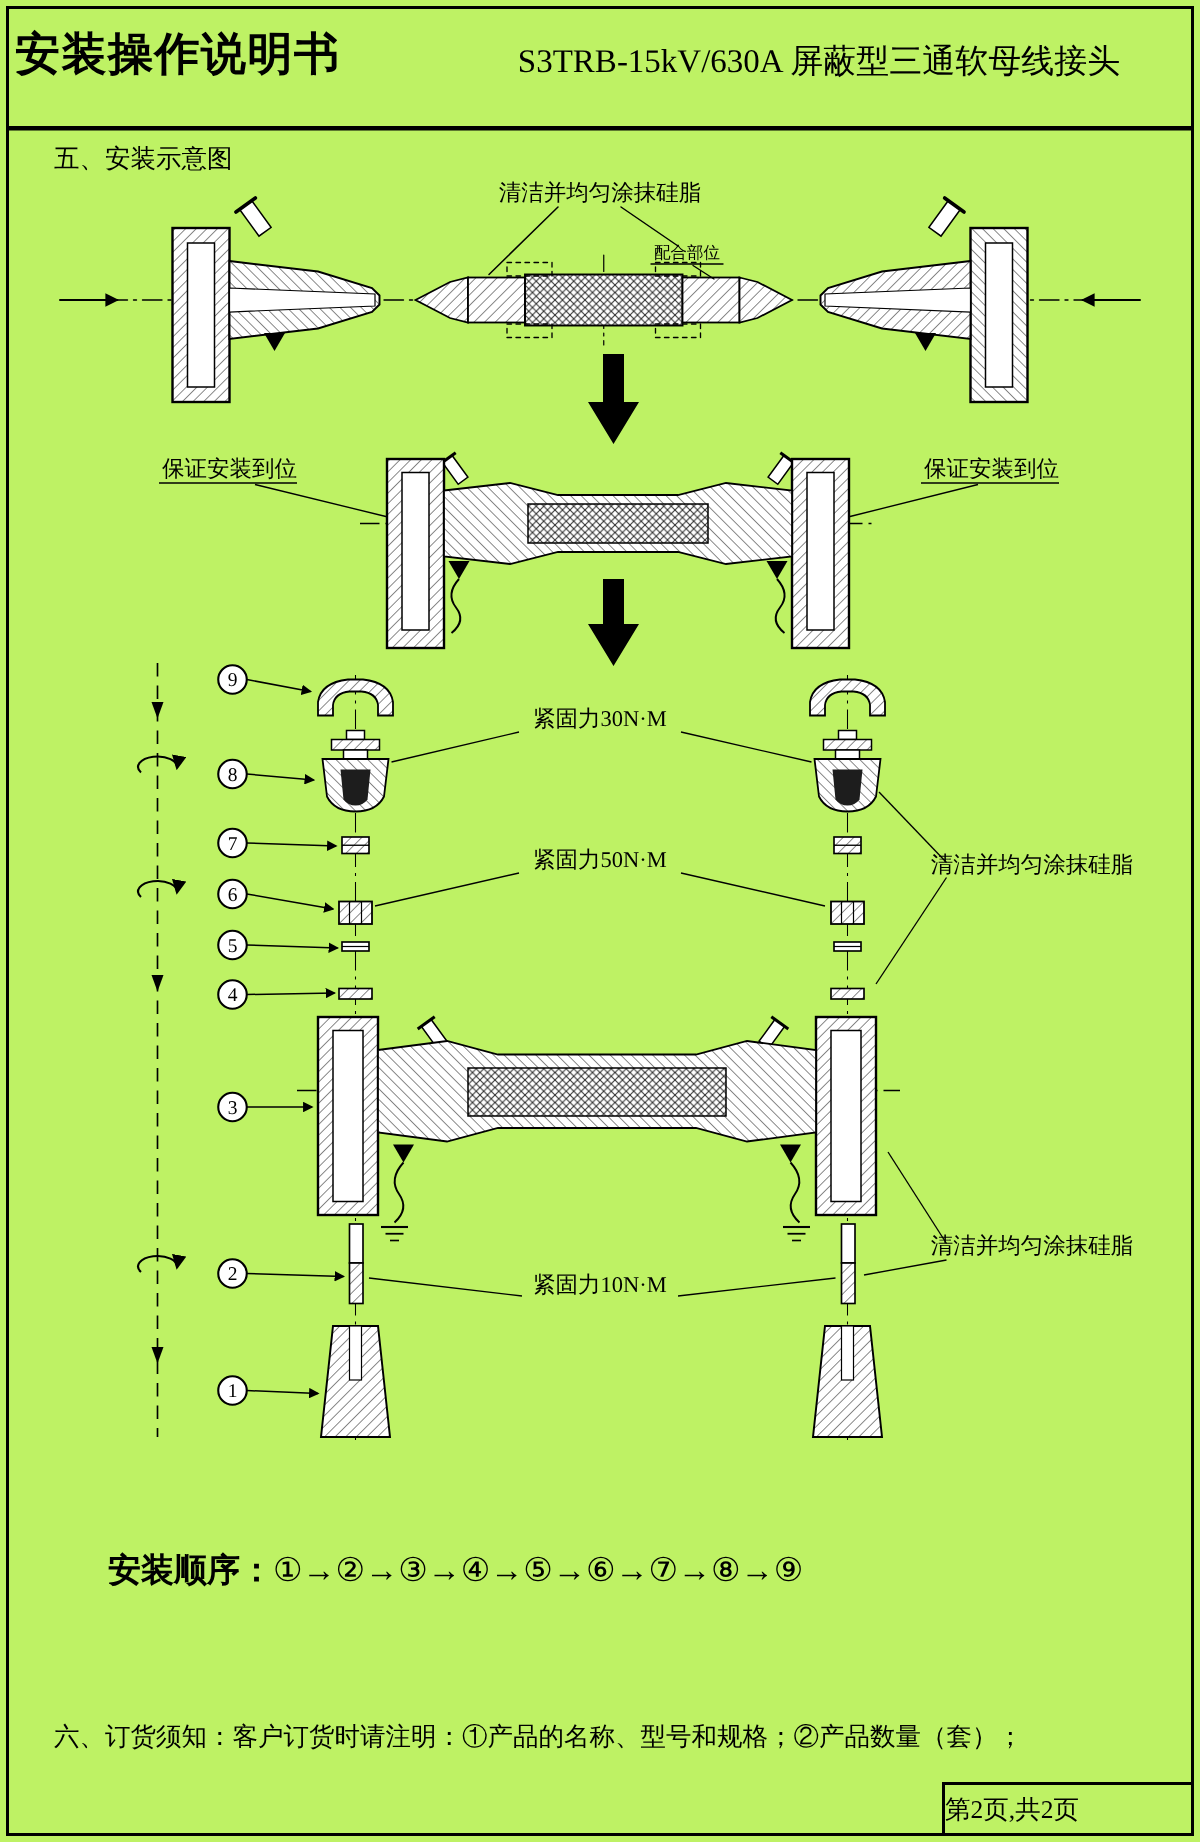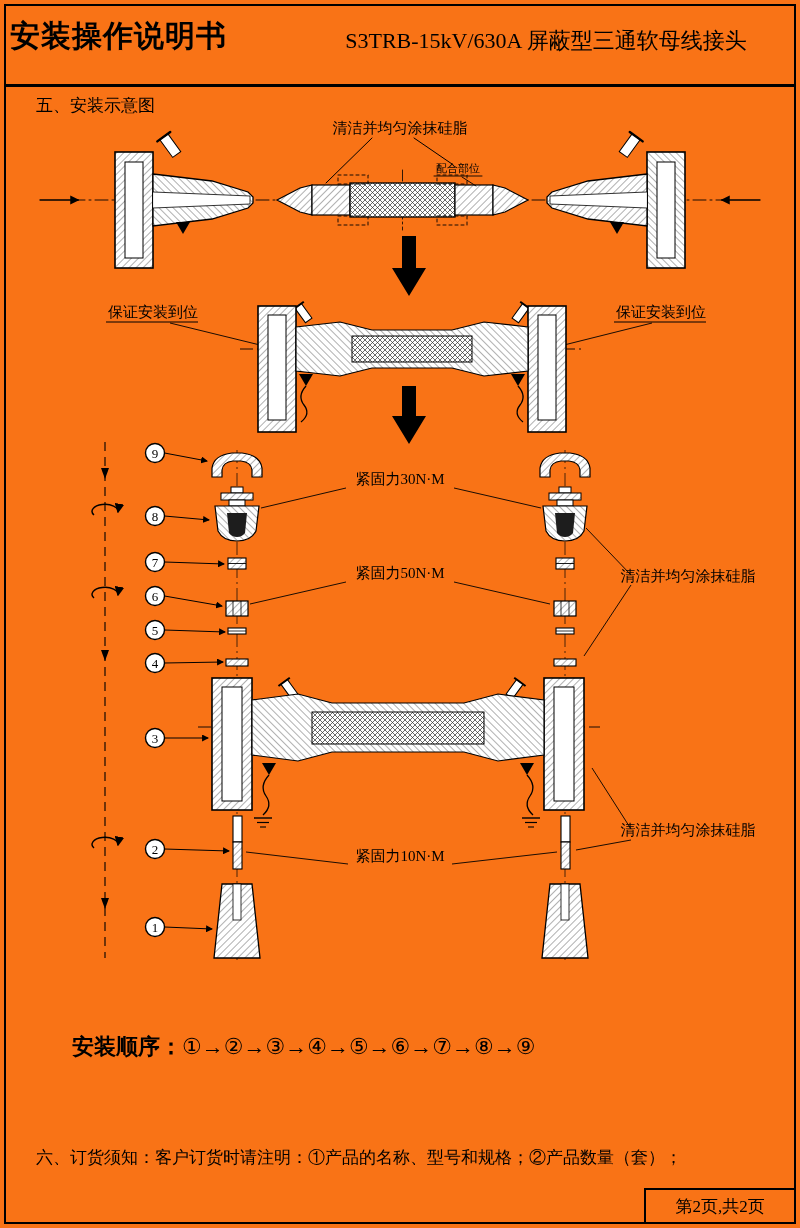--- a/index.html
+++ b/index.html
@@ -1,40 +1,40 @@
 <!DOCTYPE html>
 <html><head>
 <meta charset="utf-8">
 <style>
   * { margin:0; padding:0; box-sizing:border-box; }
   html,body { background:#fff; }
   .page {
-    position:relative; width:800px; height:1228px; background:#f97316;
+    position:relative; width:800px; height:1228px; background:#bef264;
     font-family:"Liberation Serif","DejaVu Serif",serif; color:#000; overflow:hidden;
   }
   .frame { position:absolute; left:4px; top:4px; right:4px; bottom:4px; border:2.5px solid #000; }
   .doc-title {
     position:absolute; left:10px; top:16px;
     font-family:"Liberation Sans","DejaVu Sans",sans-serif; font-weight:bold;
     font-size:30px; letter-spacing:1px; white-space:nowrap;
   }
   .product-title {
     position:absolute; left:300px; top:26px; width:492px; text-align:center;
     font-size:22px; white-space:nowrap;
   }
   .header-rule { position:absolute; left:4px; right:4px; top:84px; height:2.5px; background:#000; }
   .s5-heading { position:absolute; left:36px; top:94px; font-size:17px;text-align:right; }
   svg.diagram { position:absolute; left:0; top:0; }
   svg.diagram text { font-family:"Liberation Serif","DejaVu Serif",serif; fill:#000; }
   .order-line { position:absolute; left:72px; top:1032px; font-size:22px; white-space:nowrap; }
   .order-label { font-weight:bold; }
   .s6-text { position:absolute; left:36px; top:1146px; font-size:17px; white-space:nowrap; }
   .page-box {
-    position:absolute; right:4px; bottom:4px; width:152px; height:36px;
-    border:2px solid #000; display:flex; align-items:center; justify-content:center;
+    position:absolute; right:4px; bottom:4px; width:168px; height:36px;
+    border:2px solid #000; display:flex; align-items:center; justify-content:flex-start;
     font-size:17px;
   }
 </style>
 </head>
 <body>
 
 <div class="page">
   <div class="frame"></div>
 
   <div class="doc-title">安装操作说明书</div>

